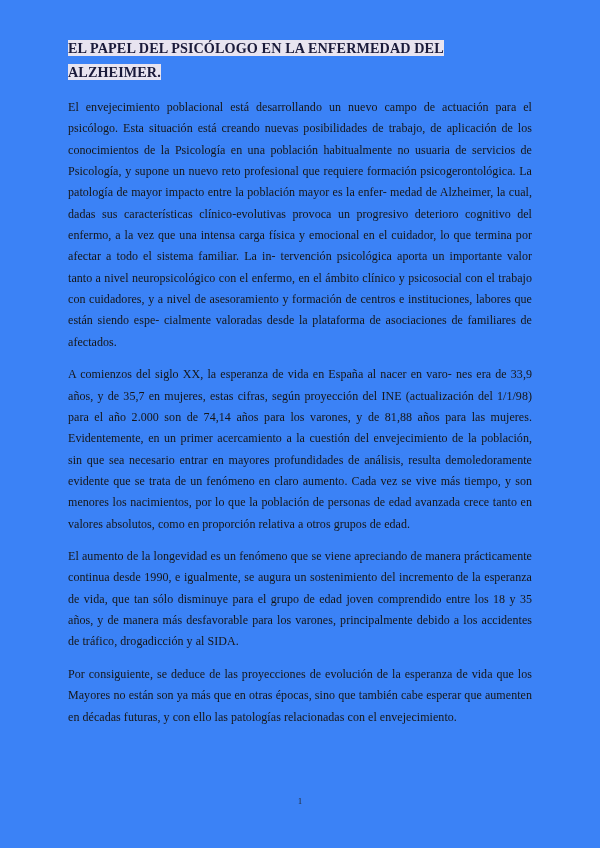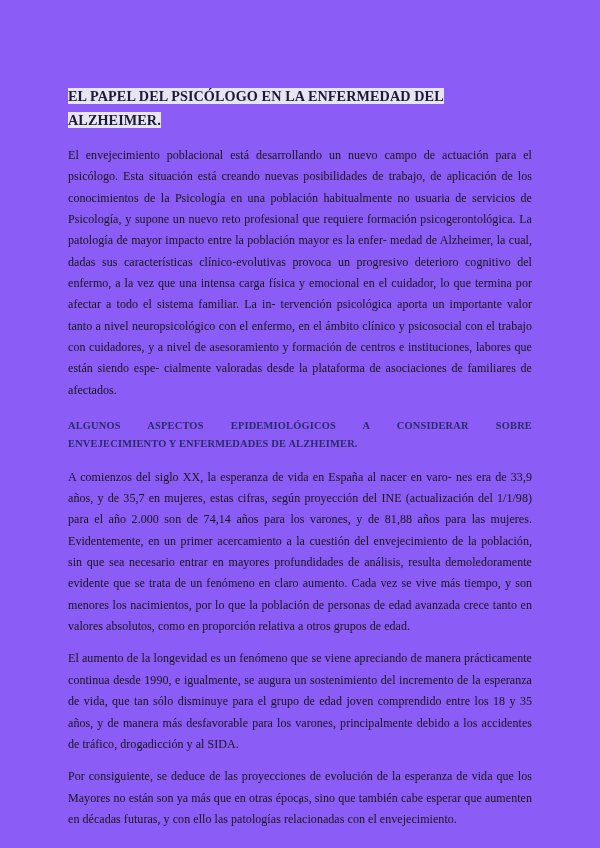--- a/index.html
+++ b/index.html
@@ -12,22 +12,22 @@
     background: #ffffff;
     font-family: "Liberation Serif", serif;
     color: #111111;
     overflow: hidden;
   }
   .page {
     position: relative;
     width: 600px;
     height: 848px;
     box-sizing: border-box;
-    padding: 84px 68px 40px 68px;
-    background: #8b5cf6;
+    padding: 36px 68px 40px 68px;
+    background: #3b82f6;
   }
   .doc-title {
     font-family: "Liberation Serif", serif;
     font-weight: bold;
     font-size: 14.2px;
     line-height: 1.72;
     color: #1a1a3a;
     background: #e8e4f0;
     letter-spacing: 0.1px;
     margin: 0 0 10px 0;
@@ -78,24 +78,20 @@
 <body>
 
 <div class="page">
 
   <div class="title-wrap">
     <h1 class="doc-title">EL PAPEL DEL PSICÓLOGO EN LA ENFERMEDAD DEL ALZHEIMER.</h1>
   </div>
 
   <p class="body-text">El envejecimiento poblacional está desarrollando un nuevo campo de actuación para el psicólogo. Esta situación está creando nuevas posibilidades de trabajo, de aplicación de los conocimientos de la Psicología en una población habitualmente no usuaria de servicios de Psicología, y supone un nuevo reto profesional que requiere formación psicogerontológica. La patología de mayor impacto entre la población mayor es la enfer- medad de Alzheimer, la cual, dadas sus características clínico-evolutivas provoca un progresivo deterioro cognitivo del enfermo, a la vez que una intensa carga física y emocional en el cuidador, lo que termina por afectar a todo el sistema familiar. La in- tervención psicológica aporta un importante valor tanto a nivel neuropsicológico con el enfermo, en el ámbito clínico y psicosocial con el trabajo con cuidadores, y a nivel de asesoramiento y formación de centros e instituciones, labores que están siendo espe- cialmente valoradas desde la plataforma de asociaciones de familiares de afectados.</p>
 
-  <div class="section-heading">
-    <span class="line sh-justify">ALGUNOS ASPECTOS EPIDEMIOLÓGICOS A CONSIDERAR SOBRE</span>
-    <span class="line">ENVEJECIMIENTO Y ENFERMEDADES DE ALZHEIMER.</span>
-  </div>
 
   <p class="body-text">A comienzos del siglo XX, la esperanza de vida en España al nacer en varo- nes era de 33,9 años, y de 35,7 en mujeres, estas cifras, según proyección del INE (actualización del 1/1/98) para el año 2.000 son de 74,14 años para los varones, y de 81,88 años para las mujeres. Evidentemente, en un primer acercamiento a la cuestión del envejecimiento de la población, sin que sea necesario entrar en mayores profundidades de análisis, resulta demoledoramente evidente que se trata de un fenómeno en claro aumento. Cada vez se vive más tiempo, y son menores los nacimientos, por lo que la población de personas de edad avanzada crece tanto en valores absolutos, como en proporción relativa a otros grupos de edad.</p>
   <p class="body-text">El aumento de la longevidad es un fenómeno que se viene apreciando de manera prácticamente continua desde 1990, e igualmente, se augura un sostenimiento del incremento de la esperanza de vida, que tan sólo disminuye para el grupo de edad joven comprendido entre los 18 y 35 años, y de manera más desfavorable para los varones, principalmente debido a los accidentes de tráfico, drogadicción y al SIDA.</p>
   <p class="body-text">Por consiguiente, se deduce de las proyecciones de evolución de la esperanza de vida que los Mayores no están son ya más que en otras épocas, sino que también cabe esperar que aumenten en décadas futuras, y con ello las patologías relacionadas con el envejecimiento.</p>
 
   <div class="page-number">1</div>
 
 </div>
 
 </body></html>

